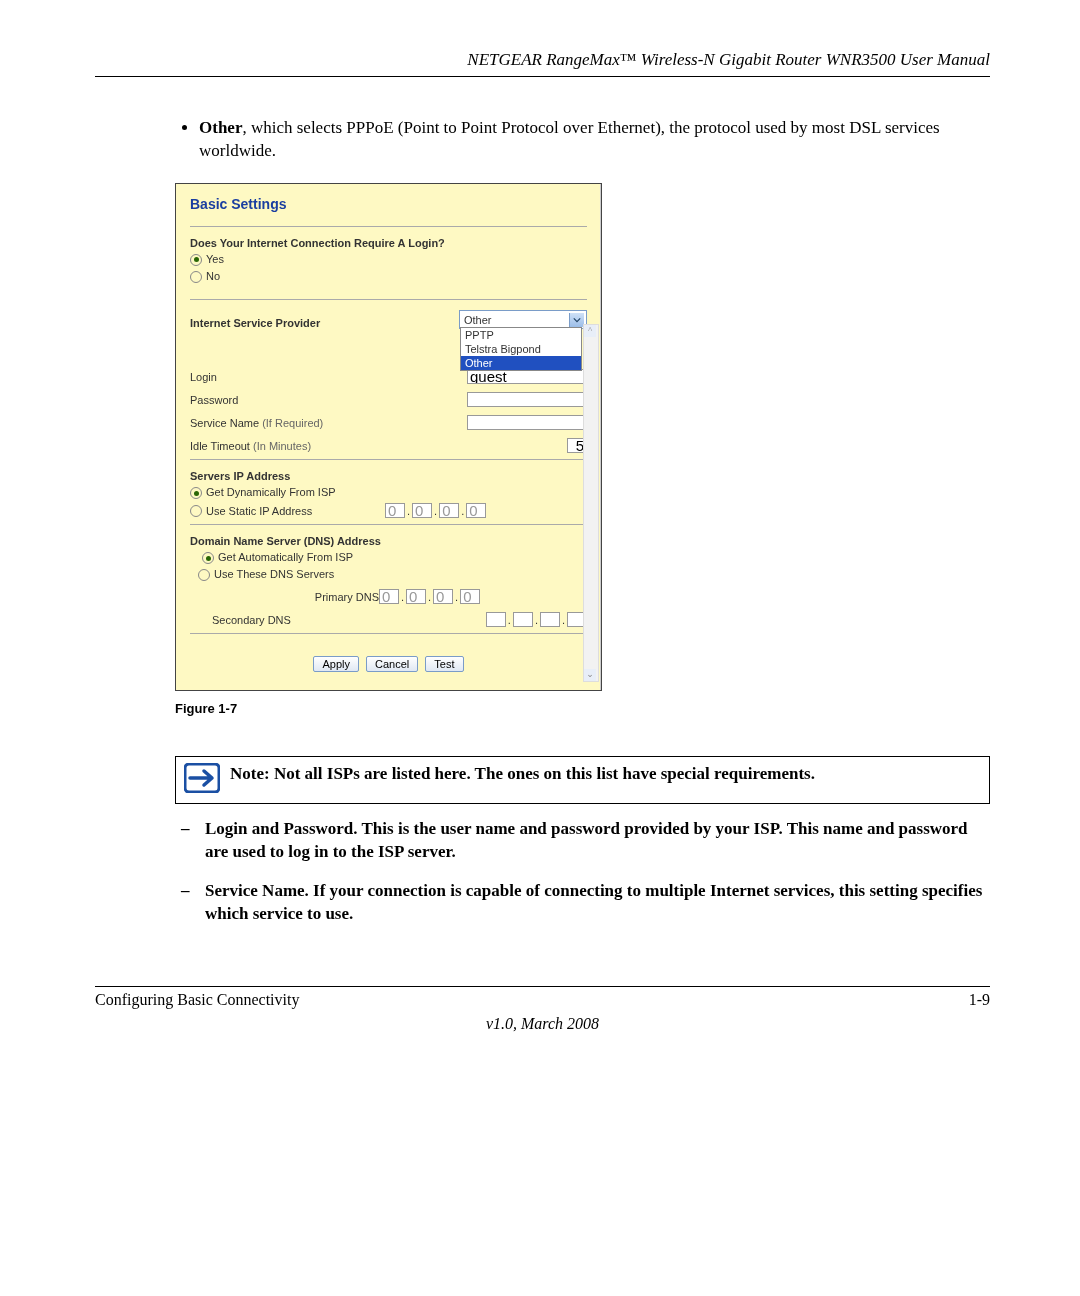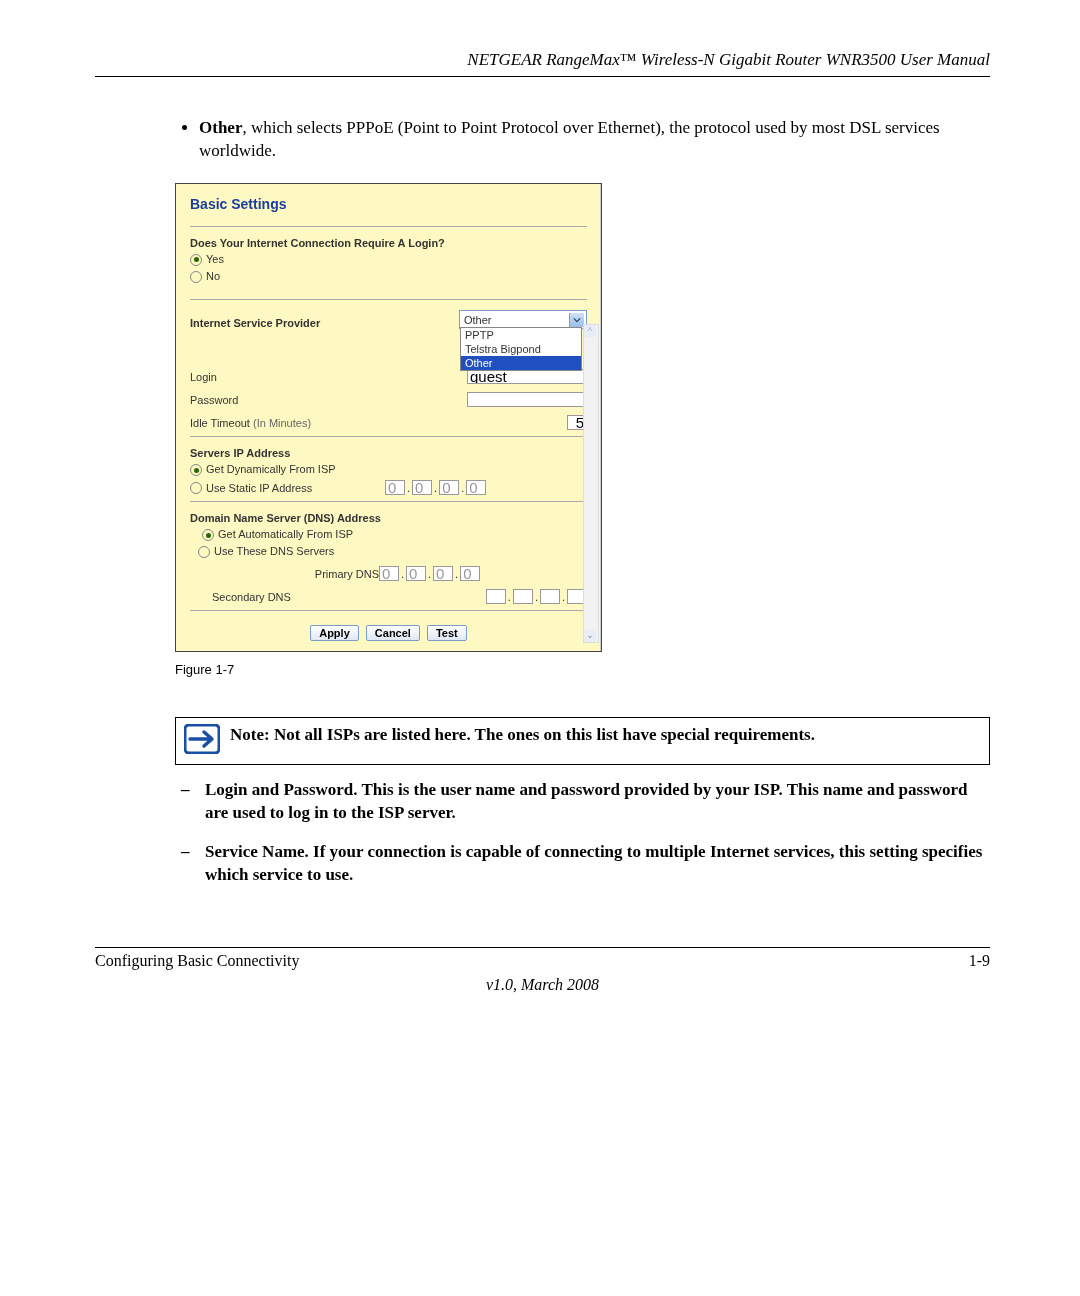--- a/index.html
+++ b/index.html
@@ -49,25 +49,25 @@
   .txt-in { border:1px solid #999; background:#fff; font-size:15px; padding:1px 2px; width:120px; text-align:left; height:15px; box-sizing:border-box; }
   .txt-tiny { width:20px; text-align:left; color:#999; }
   .dropdown { border:1px solid #7a9cc8; background:#fff; width:120px; height:17px; display:flex; align-items:center; justify-content:space-between; padding:0 2px 0 4px; position:relative; }
   .dropdown .chev { width:14px; height:14px; background: linear-gradient(#cfe1f7,#9bbde8); border-left:1px solid #7a9cc8; display:flex; align-items:center; justify-content:center; color:#2a5; }
   .dropdown .chev svg { width:8px; height:8px; }
   .dd-menu { position:absolute; top:16px; left:0; width:120px; border:1px solid #888; background:#fff; z-index:2; }
   .dd-menu div { padding:0 4px; font-size:11px; line-height:14px; }
   .dd-menu .hl { background:#2050c0; color:#fff; }
   .ip-group { display:flex; gap:2px; align-items:center; }
   .btn-row { text-align:center; margin-top:14px; }
-  .btn { border:1px solid #7a9cc8; background:linear-gradient(#fff,#e0e8f3); font-size:11px; padding:1px 8px; margin:0 2px; border-radius:2px;font-weight:bold; }
+  .btn { border:1px solid #7a9cc8; background:linear-gradient(#fff,#e0e8f3); font-size:11px; padding:1px 8px; margin:8px 2px; border-radius:2px; }
   .scroll-stub { position:absolute; top:140px; right:2px; width:14px; bottom:8px; background:#f2f2f2; border:1px solid #ddd; }
   .scroll-up, .scroll-down { width:12px; height:12px; background:#e8eef8; position:absolute; left:0; font-size:9px; text-align:center; color:#888; }
   .scroll-up { top:0; } .scroll-down { bottom:0; }
-  .fig-cap { font-family: Arial, Helvetica, sans-serif; font-weight:normal; font-size:13px; margin:10px 0 40px 0; }
+  .fig-cap { font-family: Arial, Helvetica, sans-serif; font-weight:bold; font-size:13px; margin:10px 0 40px 0; }
   .note-box { border:1px solid #000; display:flex; padding:6px 8px; margin: 0 0 14px 0; align-items:flex-start; }
   .note-icon { margin-right:10px; flex-shrink:0; }
   .note-text { font-size:17px; line-height:1.35;font-weight:bold; }
   .dash-list { list-style:none; padding:0; margin:0;font-weight:bold; }
   .dash-list li { position:relative; padding-left:30px; margin-bottom:16px; font-size:17px; line-height:1.35; }
   .dash-list li::before { content:"–"; position:absolute; left:6px; }
   .footer { border-top:1.5px solid #000; margin-top:60px; padding-top:4px; display:flex; justify-content:space-between; font-size:16px; }
   .footer-center { text-align:center; font-style:italic; margin-top:6px; font-size:16px; }
 </style>
 </head>
@@ -112,20 +112,24 @@
 
         <div class="form-row" style="margin-top:40px;">
           <span class="lbl">Login</span>
           <input class="txt-in" value="guest" style="">
         </div>
         <div class="form-row">
           <span class="lbl">Password</span>
           <input class="txt-in" value="" style="">
         </div>
         <div class="form-row">
+          <span class="lbl"><span>Service Name</span> <span class="muted">(If Required)</span></span>
+          <input class="txt-in" value="" style="">
+        </div>
+        <div class="form-row">
           <span class="lbl"><span>Idle Timeout</span> <span class="muted">(In Minutes)</span></span>
           <input class="txt-in txt-tiny" style="text-align: right; color: rgb(0, 0, 0);" value="5">
         </div>
         <div class="hr-thin"></div>
 
         <div class="section-head">Servers IP Address</div>
         <div class="opt-row"><span class="radio sel"></span><span>Get Dynamically From ISP</span></div>
         <div class="form-row" style="margin-top:4px; justify-content:flex-start;">
           <span style="display:flex; align-items:center; width:195px;">
               <span class="radio"></span>

